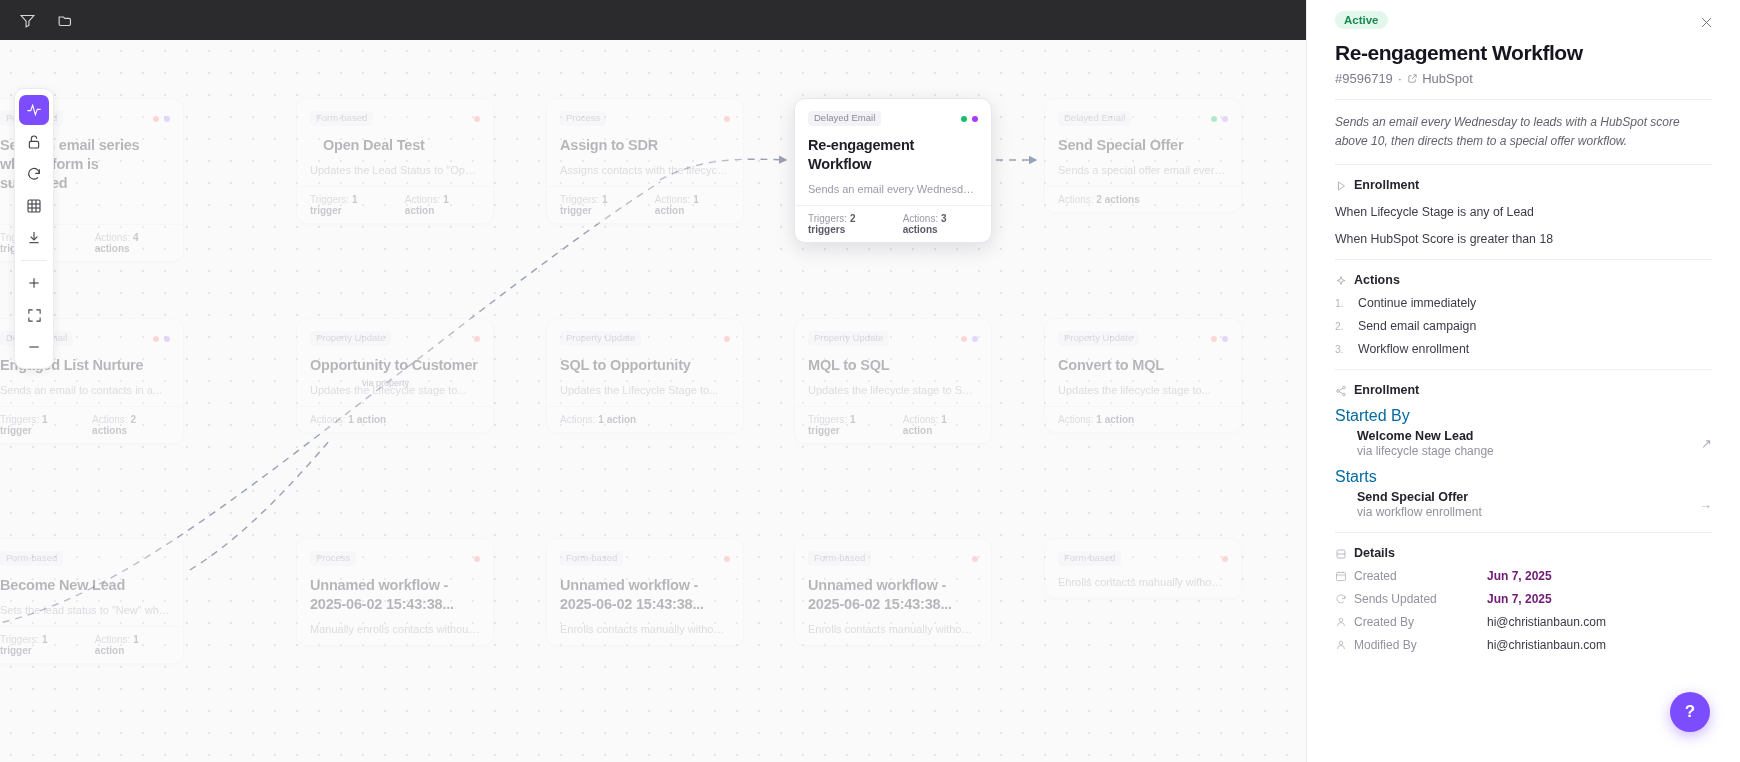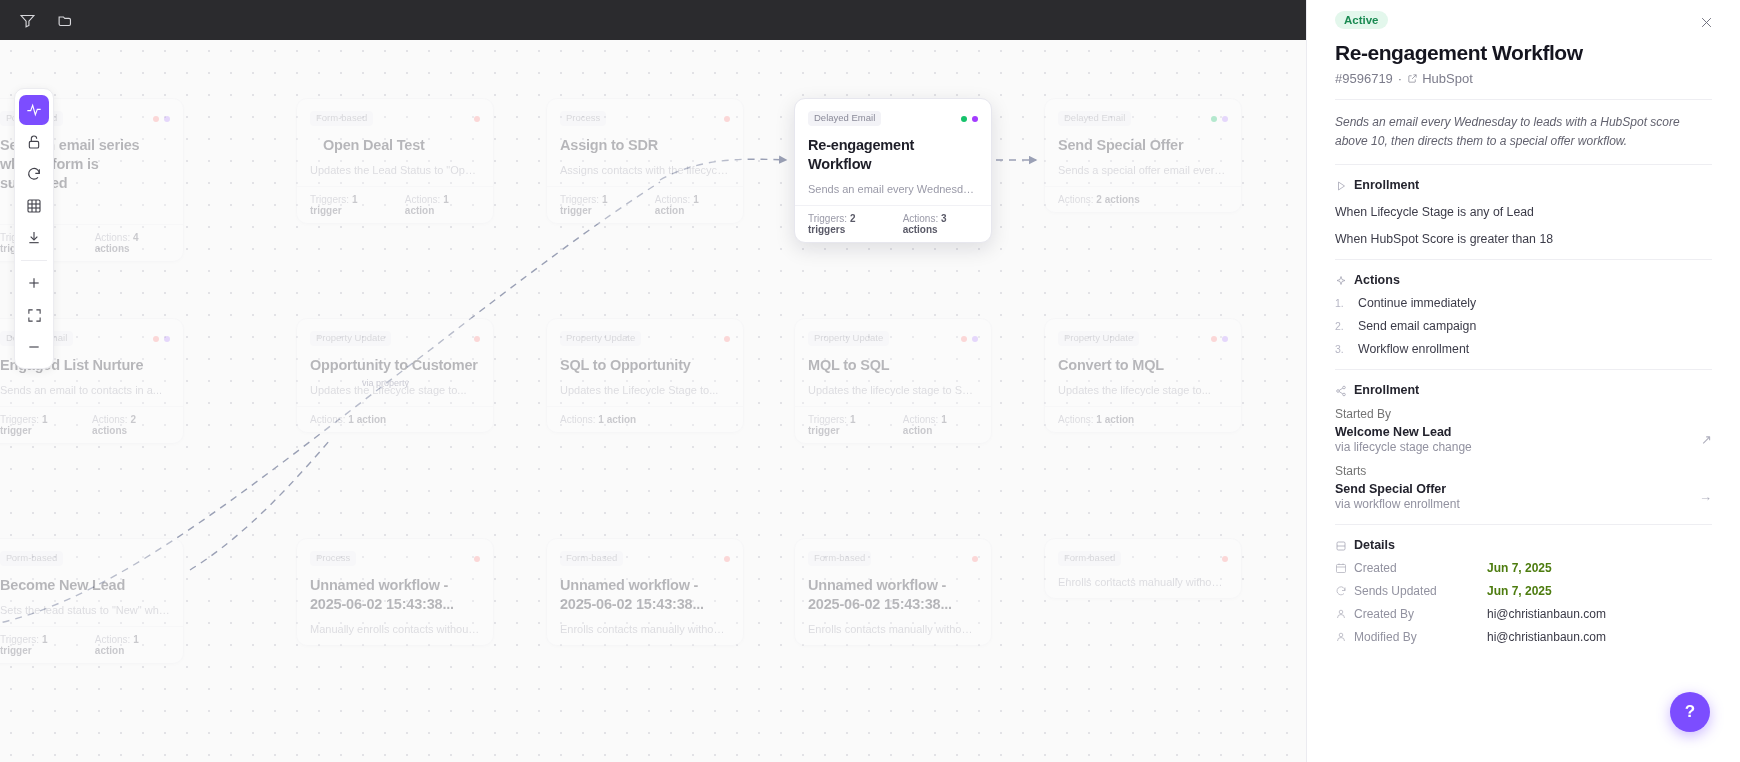--- a/index.html
+++ b/index.html
@@ -145,38 +145,38 @@
   }
   .sec-head svg { stroke: #a0a0b0; fill: none; stroke-width: 1.5; }
   .row-line { font-size: 12.3px; color: #3c3c49; margin-top: 13px; }
 
   .act-row {
     display: flex; gap: 13px; align-items: baseline;
     margin-top: 9px; font-size: 12.3px; color: #3c3c49;
   }
   .act-row .num { color: #b6b6c4; font-size: 10.5px; width: 10px; flex: none; }
 
-  .conn-label { font-size: 12px; color: #737373; margin-top: 10px; }
+  .conn-label { font-size: 16px; color: #0369a1; margin-top: 10px; }
   .conn-item {
     display: flex; align-items: center; justify-content: space-between;
-    margin-top: 4px; cursor: pointer;
+    margin-top: 4px; cursor: pointer; margin-left: 22px;
   }
   .conn-item .cname { font-size: 12.5px; font-weight: 700; color: #22222d; }
   .conn-item .cvia { font-size: 12px; color: #9292a0; margin-top: 1px; }
   .conn-item .carrow { color: #b0b0be; font-size: 13px; }
 
   .det-row {
     display: flex; align-items: center; margin-top: 9px; font-size: 12px;
   }
   .det-row .dk {
     display: flex; align-items: center; gap: 7px;
     color: #9292a0; width: 152px; flex: none;
   }
   .det-row .dk svg { stroke: #a9a9b6; fill: none; stroke-width: 1.4; }
-  .det-row .dv { color: #4d7c0f; font-weight: 600; }
+  .det-row .dv { color: #701a75; font-weight: 600; }
   .det-row .dv.email { font-weight: 400; color: #3a3a47; }
 
   
   .fab {
     position: absolute; right: 30px; bottom: 30px;
     width: 40px; height: 40px; border-radius: 50%;
     background: #7c4dff; color: #fff;
     display: flex; align-items: center; justify-content: center;
     font-size: 17px; font-weight: 600; cursor: pointer;
     box-shadow: 0 4px 14px rgba(124,77,255,.4);

